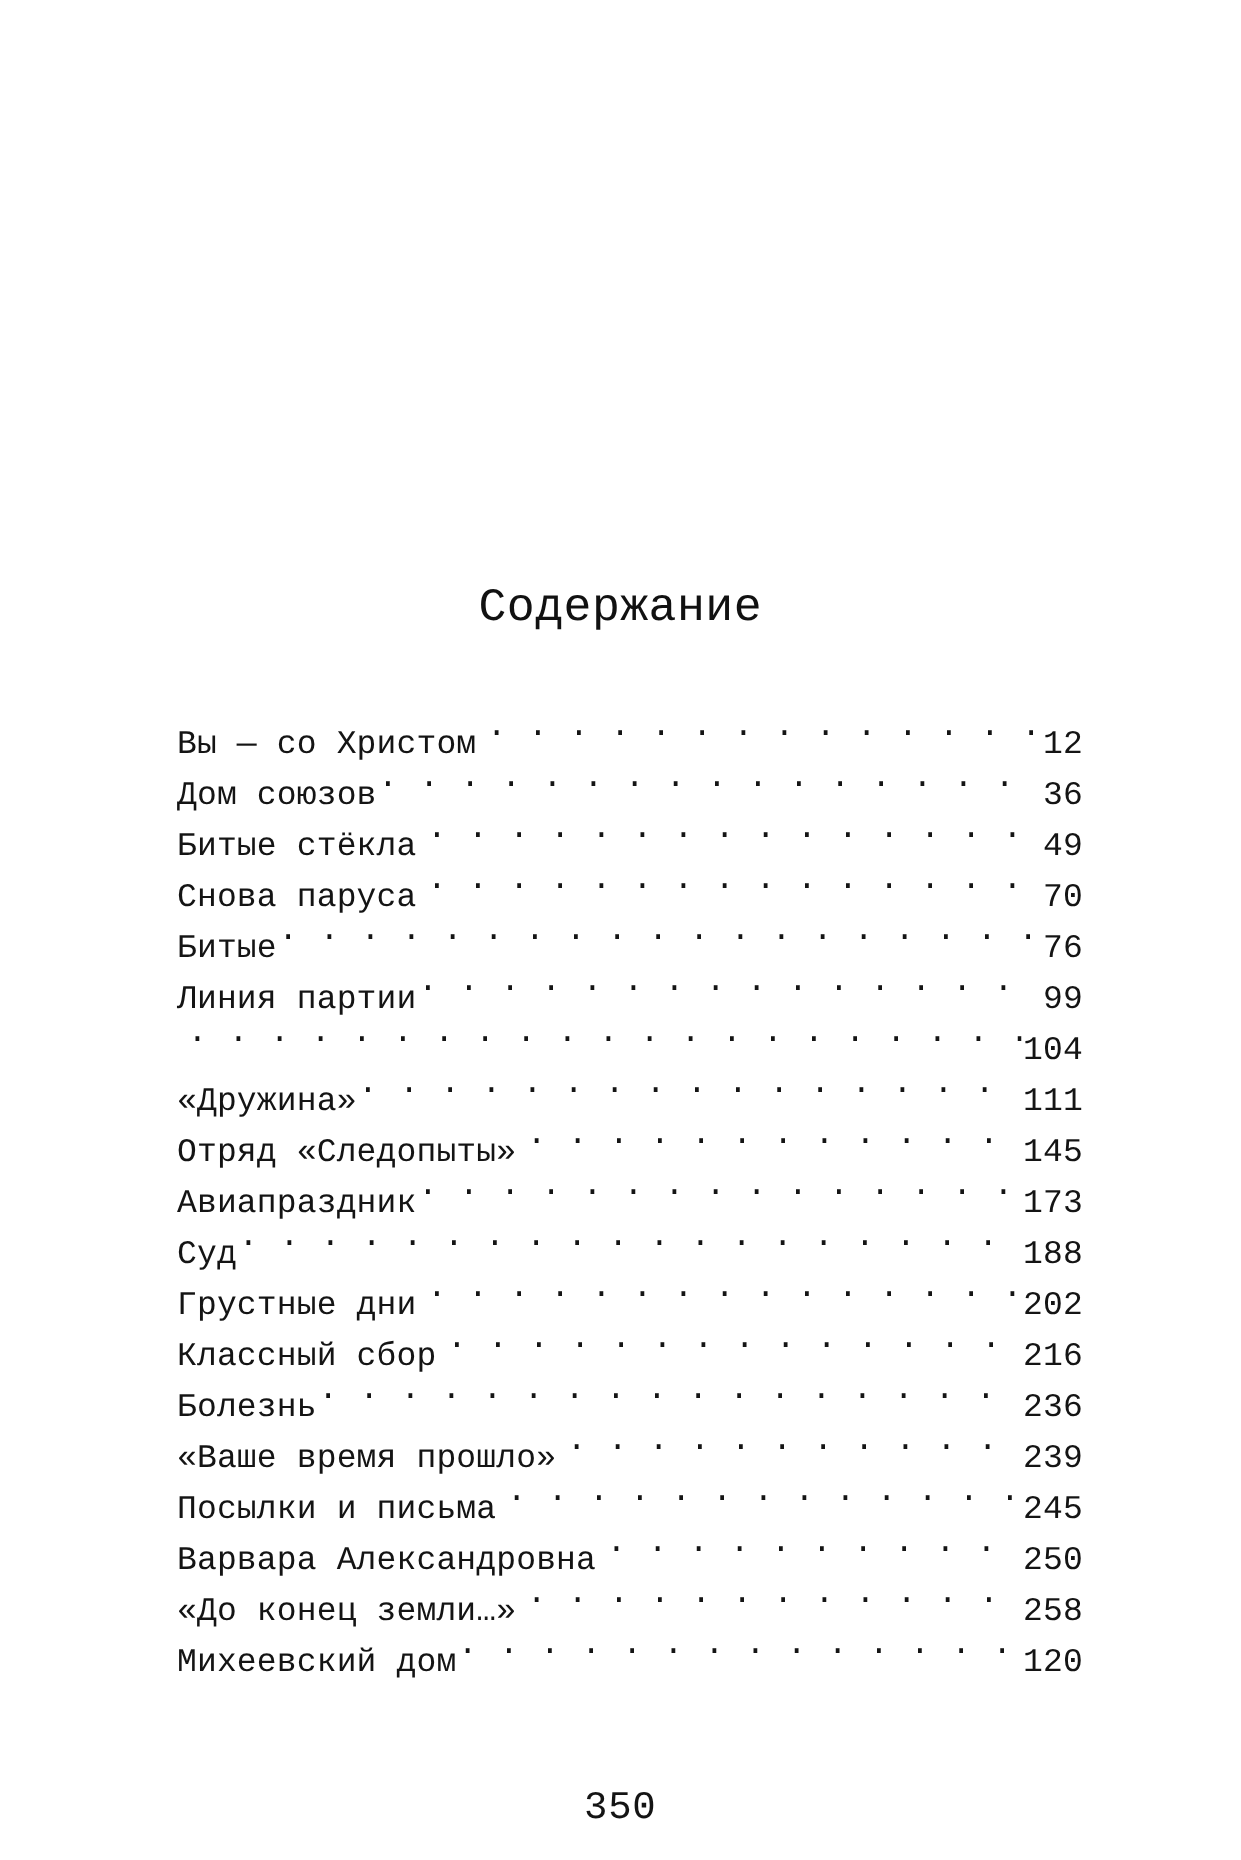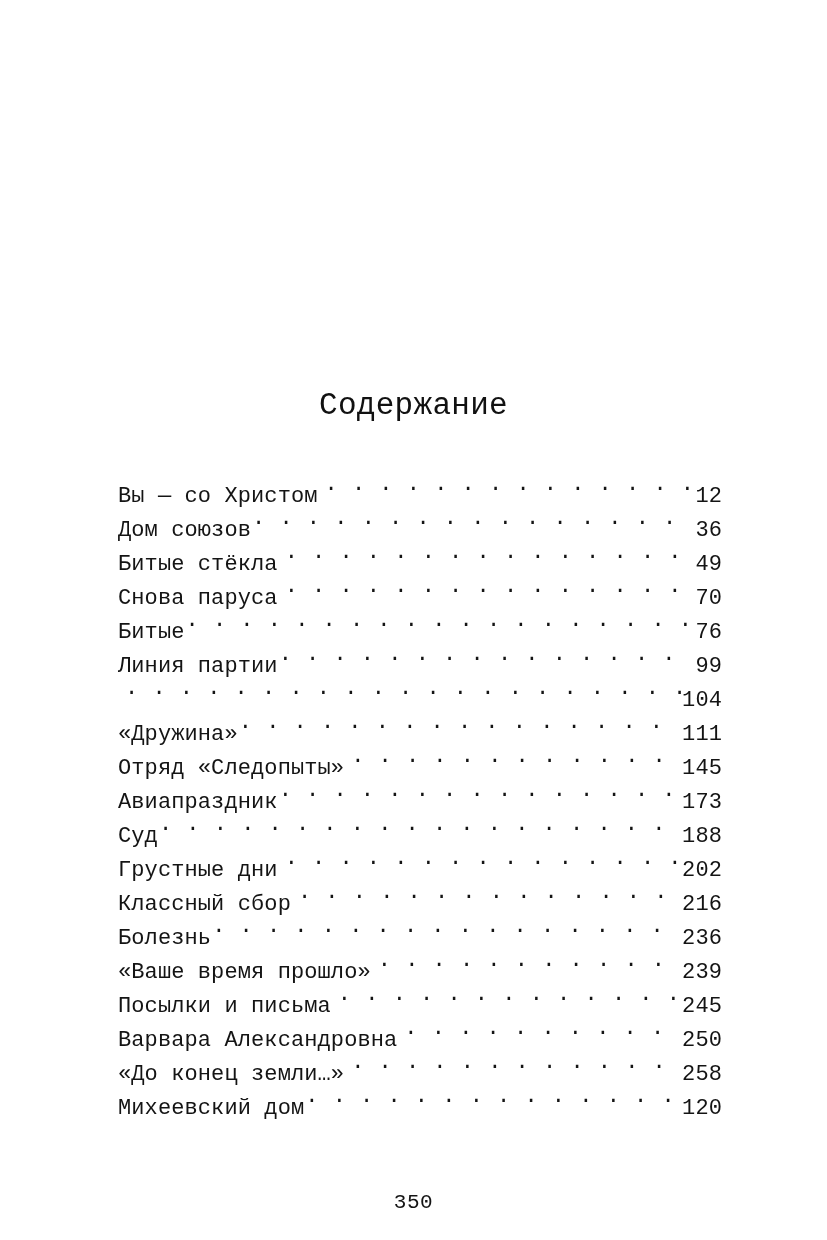--- a/index.html
+++ b/index.html
@@ -91,21 +91,21 @@
     letter-spacing: 0.1px;
   }
 
   
   .folio {
     position: absolute;
     left: 0;
     right: 0;
     top: 1176px;
     text-align: center;
-    font-size: 21px;
+    font-size: 26px;
     line-height: 1;
     color: #141414;
     letter-spacing: 0.5px;
   }
 </style>
 </head>
 <body>
 
 <div class="page">
 

